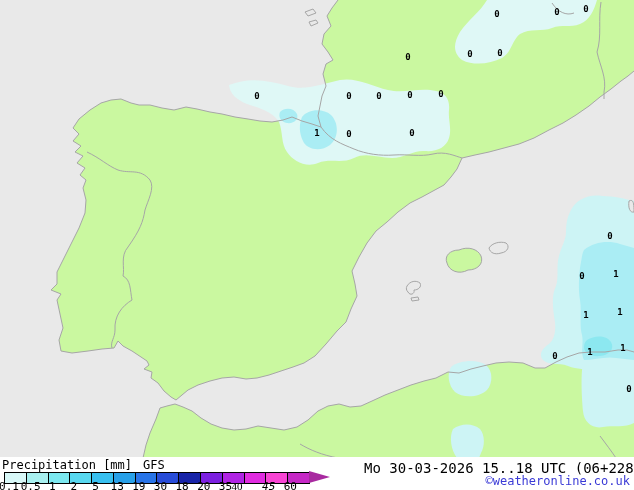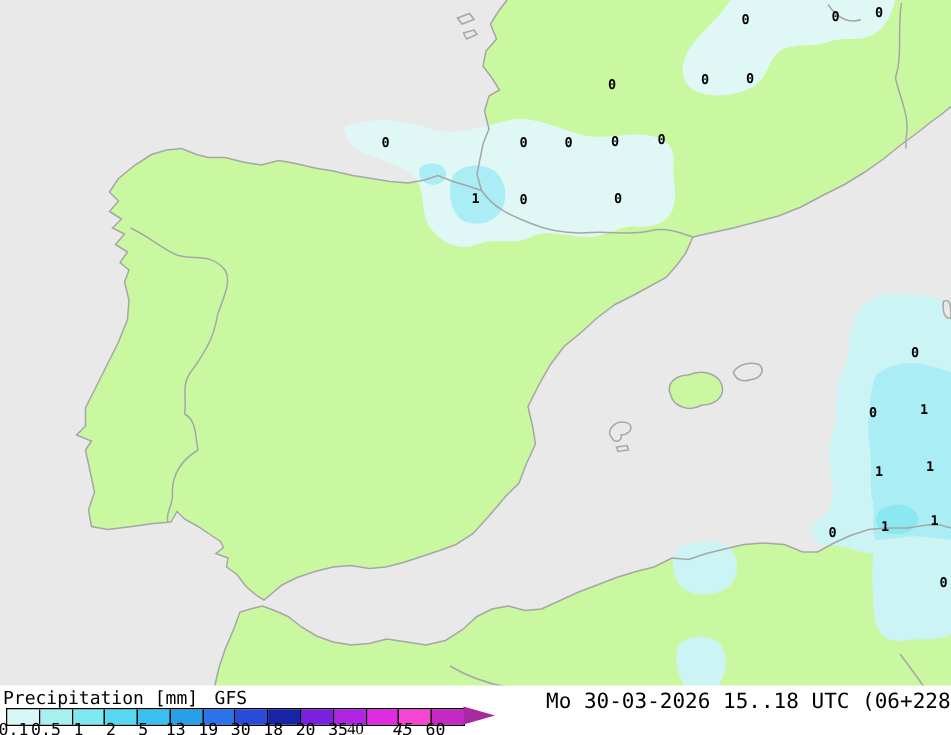--- a/index.html
+++ b/index.html
@@ -157,14 +157,15 @@
         <span style="left: 134.84px;">19</span>
         <span style="left: 156.48px;">30</span>
         <span style="left: 178.12px;">18</span>
         <span style="left: 199.76px;">20</span>
         <span style="left: 221.4px; text-align: center;">35</span>
         <span style="left: 233px; font-family: Liberation Serif, serif;">40</span>
         <span style="left: 264.68px; font-style: italic;">45</span>
         <span style="left: 286.32px;">60</span>
       </div>
     <div id="footer-datetime">Mo 30-03-2026 15..18 UTC (06+228</div>
+    <div id="footer-copyright">©weatheronline.co.uk</div>
   </div>
 </div>
 
 </body></html>

